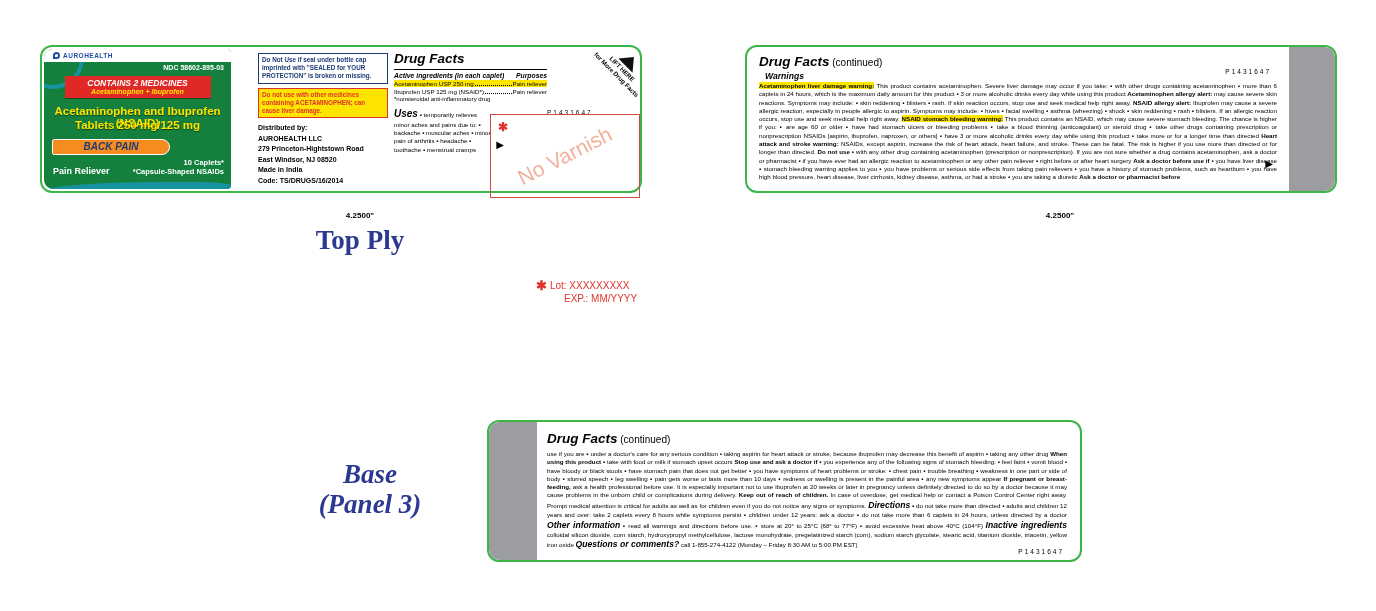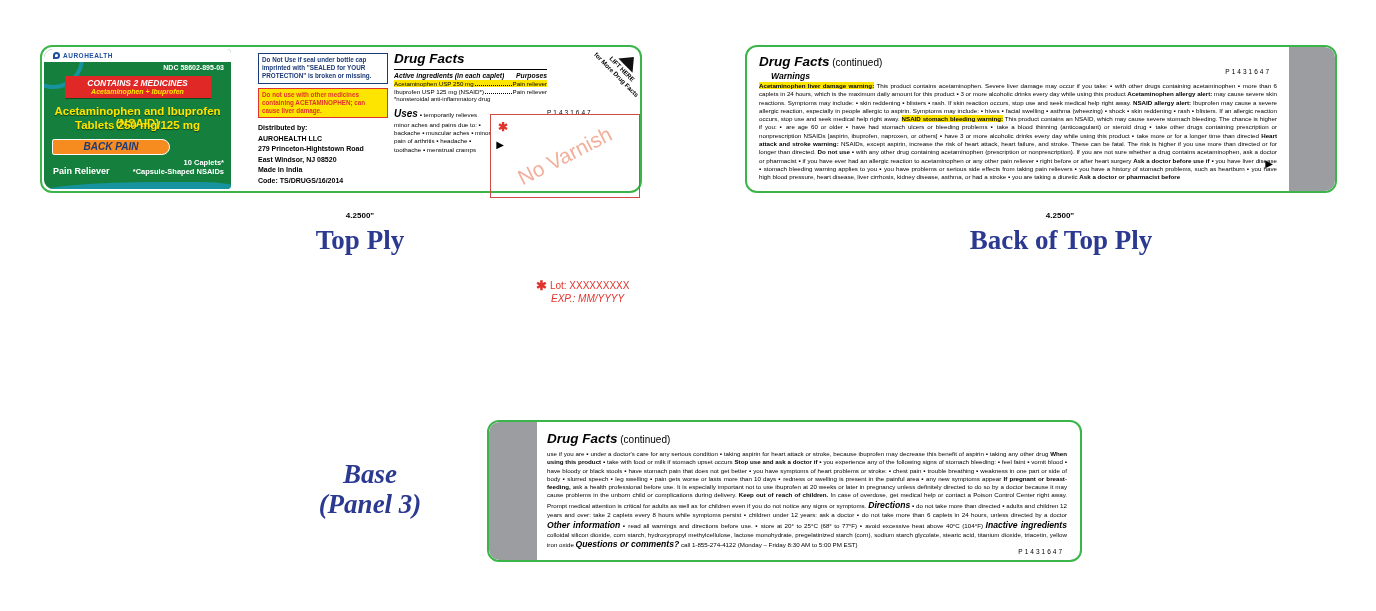--- a/index.html
+++ b/index.html
@@ -7,21 +7,21 @@
 
   
   .panel { position:absolute; border:2px solid #3bb54a; border-radius:12px; background:#fff; }
   .plate { position:absolute; font-size:6.5px; letter-spacing:2px; color:#000; }
   .dense { font-size:6.2px; line-height:1.34; text-align:justify; color:#000; }
   .dense .b { font-weight:bold; }
   .dense .hlb { font-weight:bold; background:#fde500; }
   .dense .h { font-weight:bold; font-style:italic; font-size:8.6px; }
   .df-header .dft { font-size:13.5px; font-weight:bold; font-style:italic; color:#000; }
   .df-header .dfc { font-size:10px; color:#000; }
-  .warn-title { font-size:8.6px; font-weight:bold; font-style:italic; margin:1px 12px 1px; }
+  .warn-title { font-size:8.6px; font-weight:bold; font-style:italic; margin:1px 6px 1px; }
   .grayblock { position:absolute; top:0; bottom:0; background:#9b9da0; }
 
   
   #panel1 { left:40px; top:45px; width:602px; height:148px; }
 
   .front { position:absolute; left:2px; top:2px; width:187px; height:140px; background:#15803d; border-radius:9px 4px 4px 9px; overflow:hidden; }
   .front::before { content:""; position:absolute; left:-22px; top:-22px; width:54px; height:54px; border:4px solid #1793a0; border-radius:50%; }
   .front::after { content:""; position:absolute; left:-8px; right:-8px; bottom:-4px; height:11px; background:#1793a0; border-radius:100% 30% 0 0 / 160% 100% 0 0; }
   .logo-strip { position:absolute; top:0; left:0; right:0; height:13px; background:#fff; display:flex; align-items:center; gap:3px; padding-left:9px; }
   .logo-mark { width:7px; height:7px; border:2px solid #1f4fa0; border-radius:50% 50% 50% 0; }
@@ -79,21 +79,21 @@
   #dim1 { left:325px; top:211px; width:70px; }
   #dim2 { left:1025px; top:211px; width:70px; }
   .caption { position:absolute; font-family:"Liberation Serif", serif; font-weight:bold; color:#2b3990; font-size:27px; line-height:1.1; text-align:center; }
   #cap1 { left:255px; top:226px; width:210px; }
   #cap2 { left:930px; top:226px; width:262px; }
   #cap3 { left:265px; top:460px; width:210px;font-style:italic; }
 
   .lot-note { position:absolute; left:536px; top:279px; width:200px; color:#e1332d; font-size:10px; line-height:1.3; }
   .lot-line { display:flex; align-items:flex-start; }
   .lot-ast { font-size:13px; font-weight:bold; margin-right:3px; line-height:1; }
-  .lot-ind { margin-left:15px;font-style:italic; }
+  .lot-ind { margin-left:28px; }
   .lot-gap { margin-top:4px; width:172px; }
 </style>
 </head>
 <body>
 
 <div id="panel1" class="panel">
 
   <div class="front">
     <div class="logo-strip">
       <span class="logo-mark"></span>
@@ -177,21 +177,20 @@
     </div>
     <div class="warn-title">Warnings</div>
     <p class="dense"><span class="hlb">Acetaminophen liver damage warning:</span><span> This product contains acetaminophen. Severe liver damage may occur if you take: ▪ with other drugs containing acetaminophen ▪ more than 6 caplets in 24 hours, which is the maximum daily amount for this product ▪ 3 or more alcoholic drinks every day while using this product </span><span class="b">Acetaminophen allergy alert:</span><span> may cause severe skin reactions. Symptoms may include: ▪ skin reddening ▪ blisters ▪ rash. If skin reaction occurs, stop use and seek medical help right away. </span><span class="b">NSAID allergy alert:</span><span> Ibuprofen may cause a severe allergic reaction, especially in people allergic to aspirin. Symptoms may include: ▪ hives ▪ facial swelling ▪ asthma (wheezing) ▪ shock ▪ skin reddening ▪ rash ▪ blisters. If an allergic reaction occurs, stop use and seek medical help right away. </span><span class="hlb">NSAID stomach bleeding warning:</span><span> This product contains an NSAID, which may cause severe stomach bleeding. The chance is higher if you: ▪ are age 60 or older ▪ have had stomach ulcers or bleeding problems ▪ take a blood thinning (anticoagulant) or steroid drug ▪ take other drugs containing prescription or nonprescription NSAIDs [aspirin, ibuprofen, naproxen, or others] ▪ have 3 or more alcoholic drinks every day while using this product ▪ take more or for a longer time than directed </span><span class="b">Heart attack and stroke warning:</span><span> NSAIDs, except aspirin, increase the risk of heart attack, heart failure, and stroke. These can be fatal. The risk is higher if you use more than directed or for longer than directed. </span><span class="b">Do not use</span><span> ▪ with any other drug containing acetaminophen (prescription or nonprescription). If you are not sure whether a drug contains acetaminophen, ask a doctor or pharmacist ▪ if you have ever had an allergic reaction to acetaminophen or any other pain reliever ▪ right before or after heart surgery </span><span class="b">Ask a doctor before use if</span><span> ▪ you have liver disease ▪ stomach bleeding warning applies to you ▪ you have problems or serious side effects from taking pain relievers ▪ you have a history of stomach problems, such as heartburn ▪ you have high blood pressure, heart disease, liver cirrhosis, kidney disease, asthma, or had a stroke ▪ you are taking a diuretic </span><span class="b">Ask a doctor or pharmacist before</span></p>
   </div>
   <div id="plate2" class="plate">P1431647</div>
   <div class="cont-arrow">▶</div>
 </div>
 
 <div id="dim2" class="dim">4.2500"</div>
 <div id="cap2" class="caption">
-  <div>Back of Top Ply</div>
 </div>
 
 <div class="lot-note">
   <div class="lot-line">
     <span class="lot-ast">✱</span>
     <span>Lot: XXXXXXXXX</span>
   </div>
   <div class="lot-ind">EXP.: MM/YYYY</div>
 </div>
 

